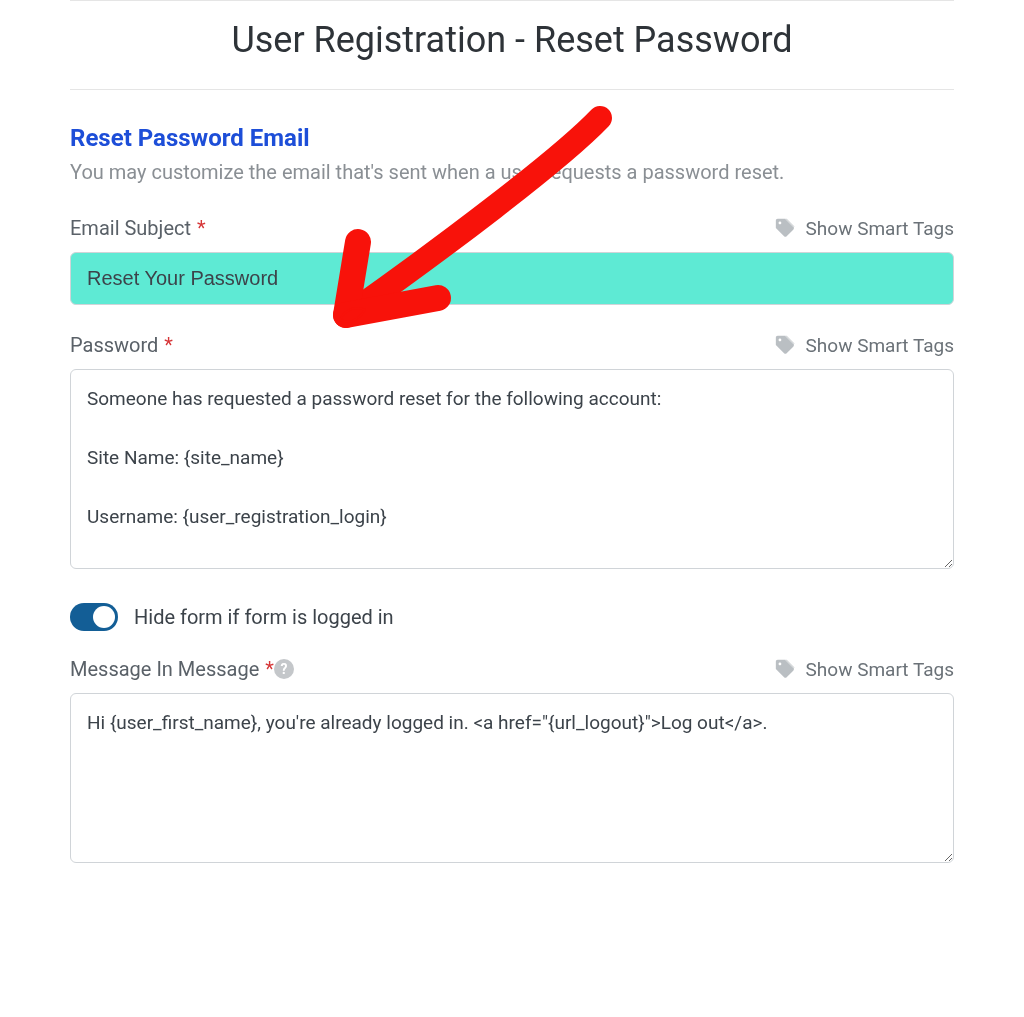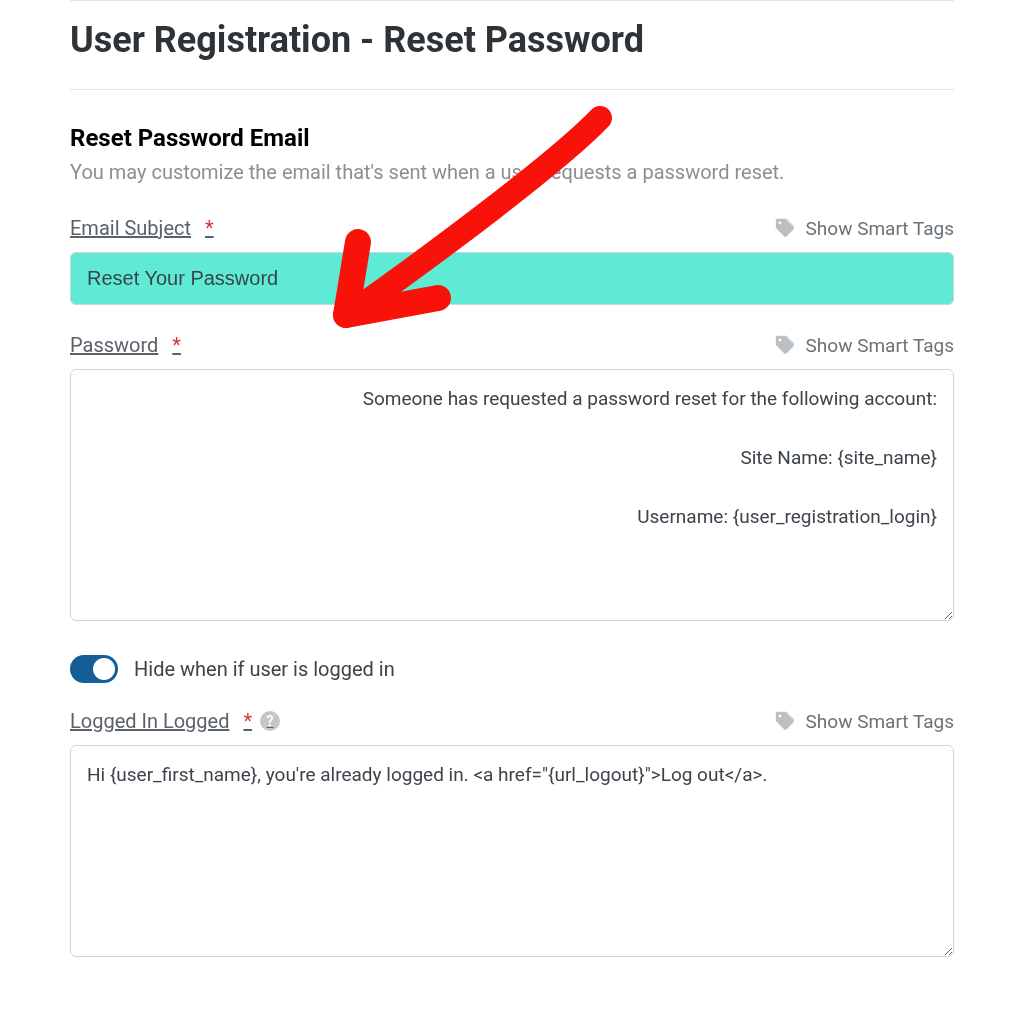--- a/index.html
+++ b/index.html
@@ -13,56 +13,55 @@
   .page {
     width: 1024px;
     padding: 0 70px 40px 70px;
   }
   .top-rule {
     border-top: 1px solid #e5e5e5;
     margin: 0 0 8px 0;
   }
   h1.page-title {
     font-size: 36px;
-    font-weight: 700;
+    font-weight: 400;
     color: #2e3338;
     margin: 18px 0 28px 0;
     letter-spacing: 0px;
+    text-align: center;
   }
   .hr {
     border: none;
     border-top: 1px solid #e5e5e5;
     margin: 0 0 34px 0;
   }
   h2.section-title {
     font-size: 24px;
     font-weight: 700;
-    color: #000000;
+    color: #1d4ed8;
     margin: 0 0 6px 0;
   }
   p.section-desc {
     font-size: 20px;
     color: #8a8f94;
     margin: 0 0 30px 0;
     line-height: 1.4;
   }
   .field-block { margin-bottom: 28px; }
   .field-header {
     display: flex;
     justify-content: space-between;
     align-items: center;
     margin-bottom: 12px;
   }
   .field-label {
     font-size: 20px;
     color: #5a6168;
     display: flex;
     align-items: center;
-    gap: 8px;
-    text-decoration: underline;
   }
   .req { color: #d63638; margin-left: 6px; }
   .help-icon {
     width: 20px; height: 20px;
     display: inline-flex; align-items:center; justify-content:center;
     background: #c4c7ca;
     color: #fff;
     font-size: 14px;
     font-weight: 700;
     border-radius: 50%;
@@ -181,51 +180,51 @@
       </div>
       <div class="smart-tags">
         <svg class="tag-icon" viewBox="0 0 24 24" fill="currentColor">
           <path d="M21 11l-9-9H4c-1.1 0-2 .9-2 2v8l9 9c.8.8 2 .8 2.8 0l7.2-7.2c.8-.8.8-2 0-2.8zM6.5 8C5.7 8 5 7.3 5 6.5S5.7 5 6.5 5 8 5.7 8 6.5 7.3 8 6.5 8z"></path>
           <path d="M23 11l-9-9h-2l9 9-8 8 1 1 7.2-7.2c.8-.8.8-2 0-2.8z" opacity=".6"></path>
         </svg>
         <span>Show Smart Tags</span>
       </div>
     </div>
     <div class="textarea-wrap">
-      <textarea class="text-area" rows="6" style="height: 252px; overflow-y: scroll; text-align: right;">Someone has requested a password reset for the following account:
+      <textarea class="text-area" rows="6" style="height: 200px; overflow-y: scroll;">Someone has requested a password reset for the following account:
 
 Site Name: {site_name}
 
 Username: {user_registration_login}</textarea>
     </div>
   </div>
 
   <div class="toggle-row">
     <div class="toggle">
       <div class="knob"></div>
     </div>
-    <div class="toggle-label">Hide when if user is logged in</div>
+    <div class="toggle-label">Hide form if form is logged in</div>
   </div>
 
   <div class="field-block">
     <div class="field-header">
       <div class="field-label">
-        <span>Logged In Logged</span>
+        <span>Message In Message</span>
             <span class="req">*</span>
         <span class="help-icon">?</span>
       </div>
       <div class="smart-tags">
         <svg class="tag-icon" viewBox="0 0 24 24" fill="currentColor">
           <path d="M21 11l-9-9H4c-1.1 0-2 .9-2 2v8l9 9c.8.8 2 .8 2.8 0l7.2-7.2c.8-.8.8-2 0-2.8zM6.5 8C5.7 8 5 7.3 5 6.5S5.7 5 6.5 5 8 5.7 8 6.5 7.3 8 6.5 8z"></path>
           <path d="M23 11l-9-9h-2l9 9-8 8 1 1 7.2-7.2c.8-.8.8-2 0-2.8z" opacity=".6"></path>
         </svg>
         <span>Show Smart Tags</span>
       </div>
     </div>
-    <textarea class="text-area" rows="5" style="height: 212px;">Hi {user_first_name}, you're already logged in. &lt;a href="{url_logout}"&gt;Log out&lt;/a&gt;.</textarea>
+    <textarea class="text-area" rows="5" style="height: 170px;">Hi {user_first_name}, you're already logged in. &lt;a href="{url_logout}"&gt;Log out&lt;/a&gt;.</textarea>
   </div>
 
 </div>
 
 <svg class="arrow-overlay" viewBox="0 0 340 260">
   <g fill="none" stroke="#f8120a" stroke-linecap="round" stroke-linejoin="round">
 
     <path d="M300 18 C 260 60, 140 150, 48 215" stroke-width="24"></path>
 
     <path d="M46 215 L 58 142" stroke-width="26"></path>

